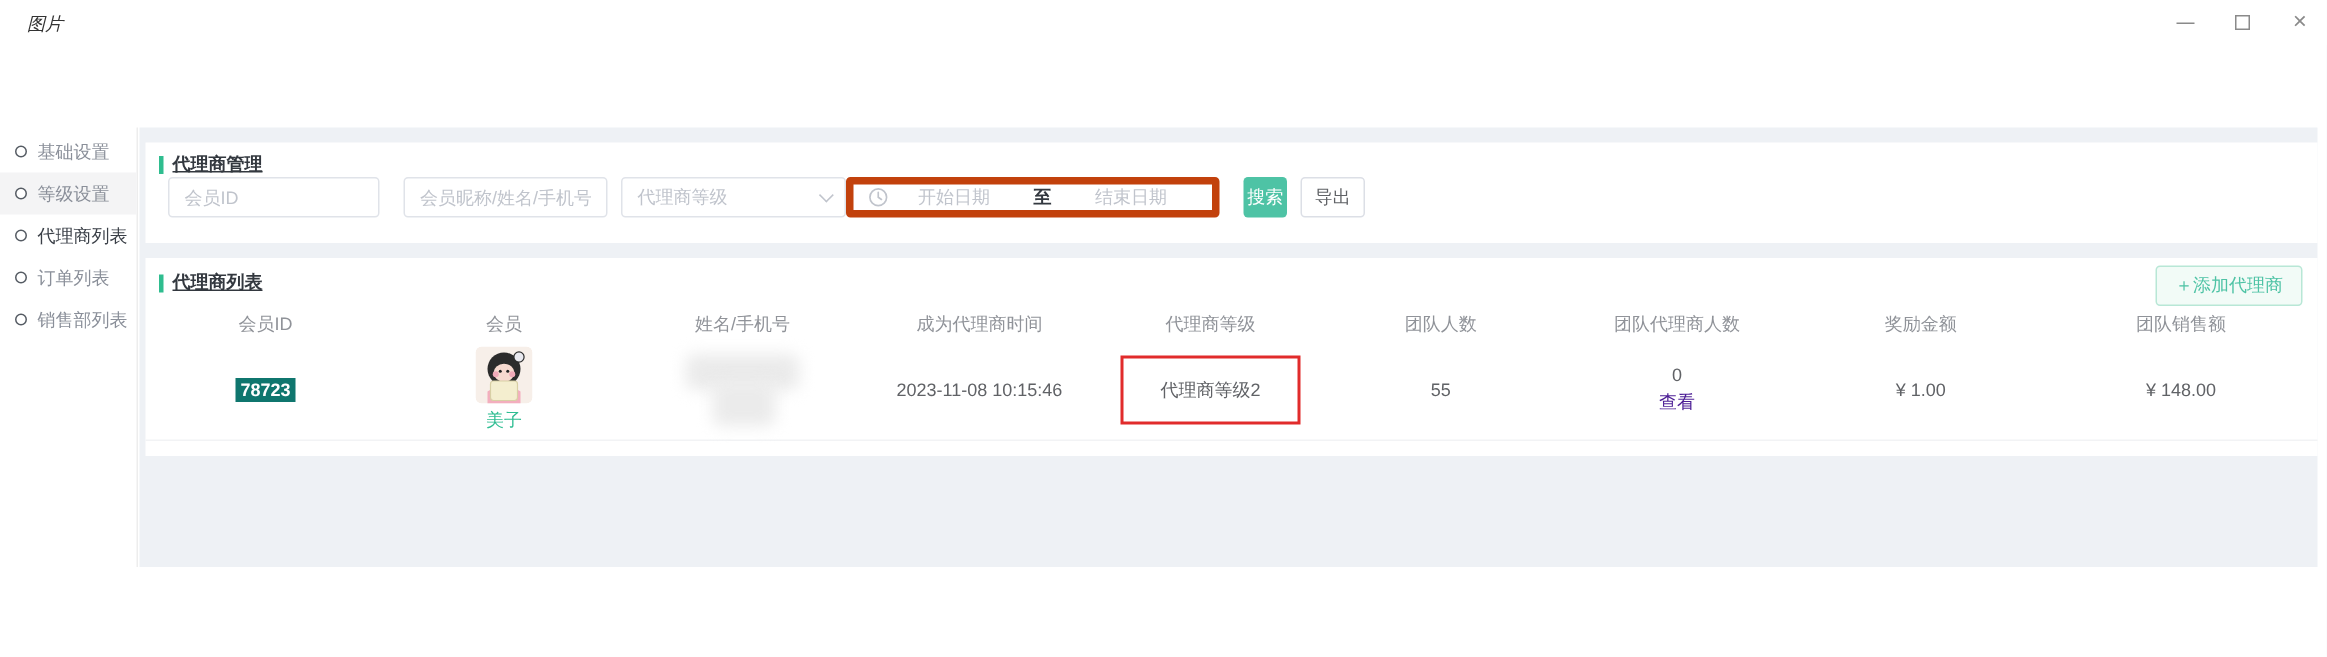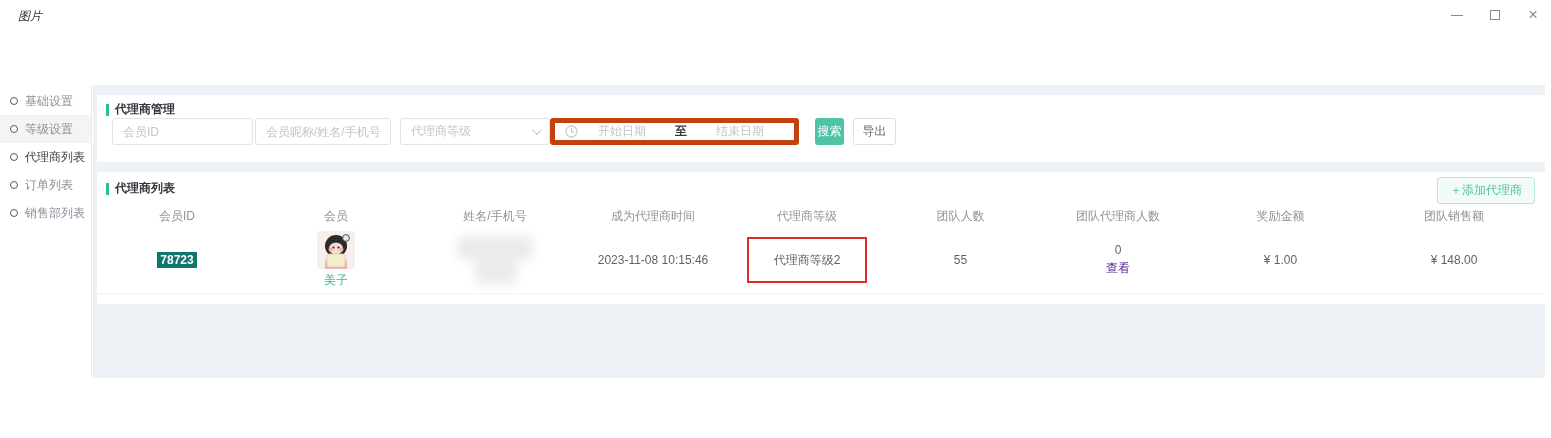--- a/index.html
+++ b/index.html
@@ -26,30 +26,30 @@
   .side-label { white-space:nowrap; font-size:12px; }
 
   .main { position:absolute; left:93px; top:0; width:1452px; height:293px; background:#eef1f5; }
 
   .card { position:absolute; left:4px; width:1448px; background:#fff; }
   .card-filters { top:10px; height:67px; }
   .card-table { top:87px; height:132px; }
 
   .section-title { position:absolute; left:9px; display:flex; align-items:center; gap:6px; }
   .green-bar { width:3px; height:12px; background:#2fbd8f; }
-  .section-text { font-size:12px; font-weight:bold; color:#33383f; }
+  .section-text { font-size:12px; font-weight:bold; color:#33383f;text-decoration:underline; }
 
   
   .filters-row { position:absolute; left:15px; top:23px; height:27px; display:flex; align-items:center; }
   .f-input { height:27px; border:1px solid #e0e3e9; border-radius:3px; background:#fff;
     font-size:12px; color:#606266; padding:0 10px; outline:none;
     font-family:"Liberation Sans","DejaVu Sans",sans-serif; }
   .f-input::placeholder { color:#c0c4cc; }
   .inp-id { width:141px; }
-  .inp-info { width:136px; margin-left:2px; }
+  .inp-info { width:136px; margin-left:16px; }
   .f-select { width:150px; height:27px; margin-left:9px; border:1px solid #e0e3e9; border-radius:3px;
     display:flex; align-items:center; justify-content:space-between; padding:0 10px; color:#c0c4cc; cursor:pointer; background:#fff; }
   .chev { width:7px; height:7px; border-right:1px solid #c0c4cc; border-bottom:1px solid #c0c4cc;
     transform:rotate(45deg) translateY(-2px); }
   .f-daterange { width:249px; height:27px; border:5px solid #c2410c; border-radius:3px;
     display:flex; align-items:center; padding:0 10px; background:#fff; cursor:pointer; }
   .clock { flex:0 0 auto; }
   .date-ph { color:#c0c4cc; width:88px; text-align:center; }
   .date-to { color:#33383f; font-weight:bold; width:30px; text-align:center; }
   .btn-search { width:29px; height:27px; margin-left:16px; background:#4ec3a5; color:#fff; border:none;

